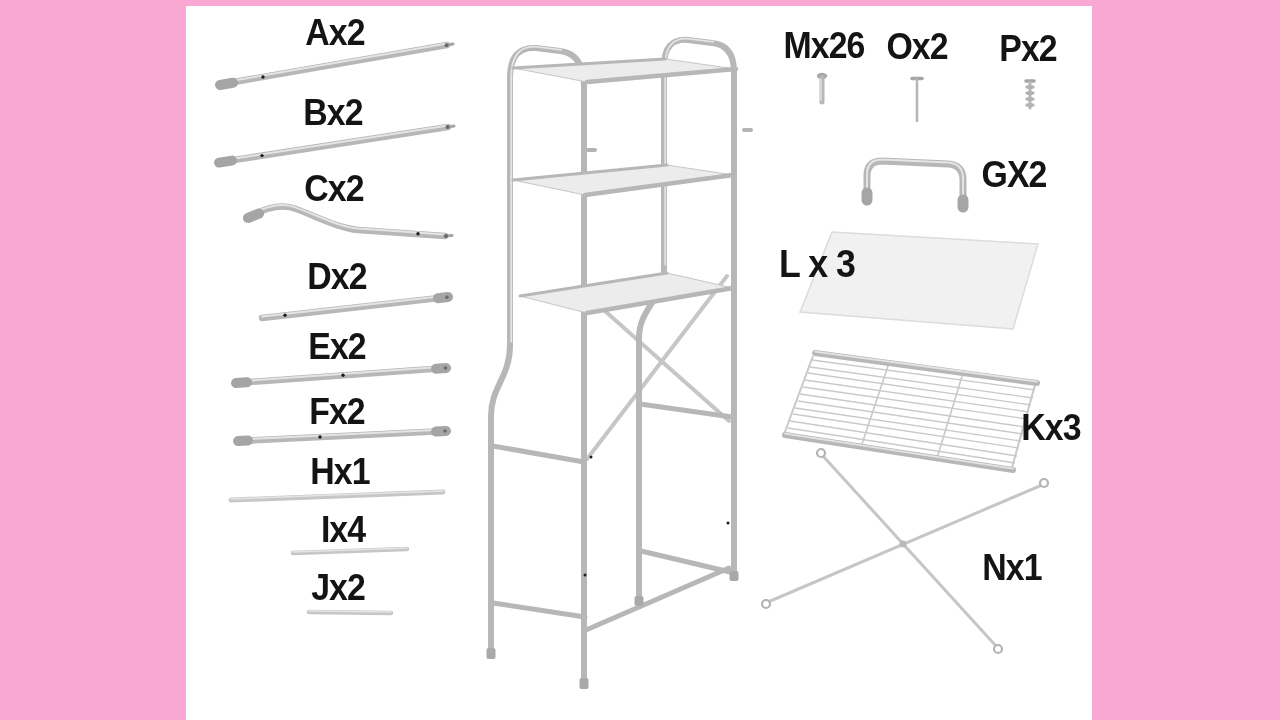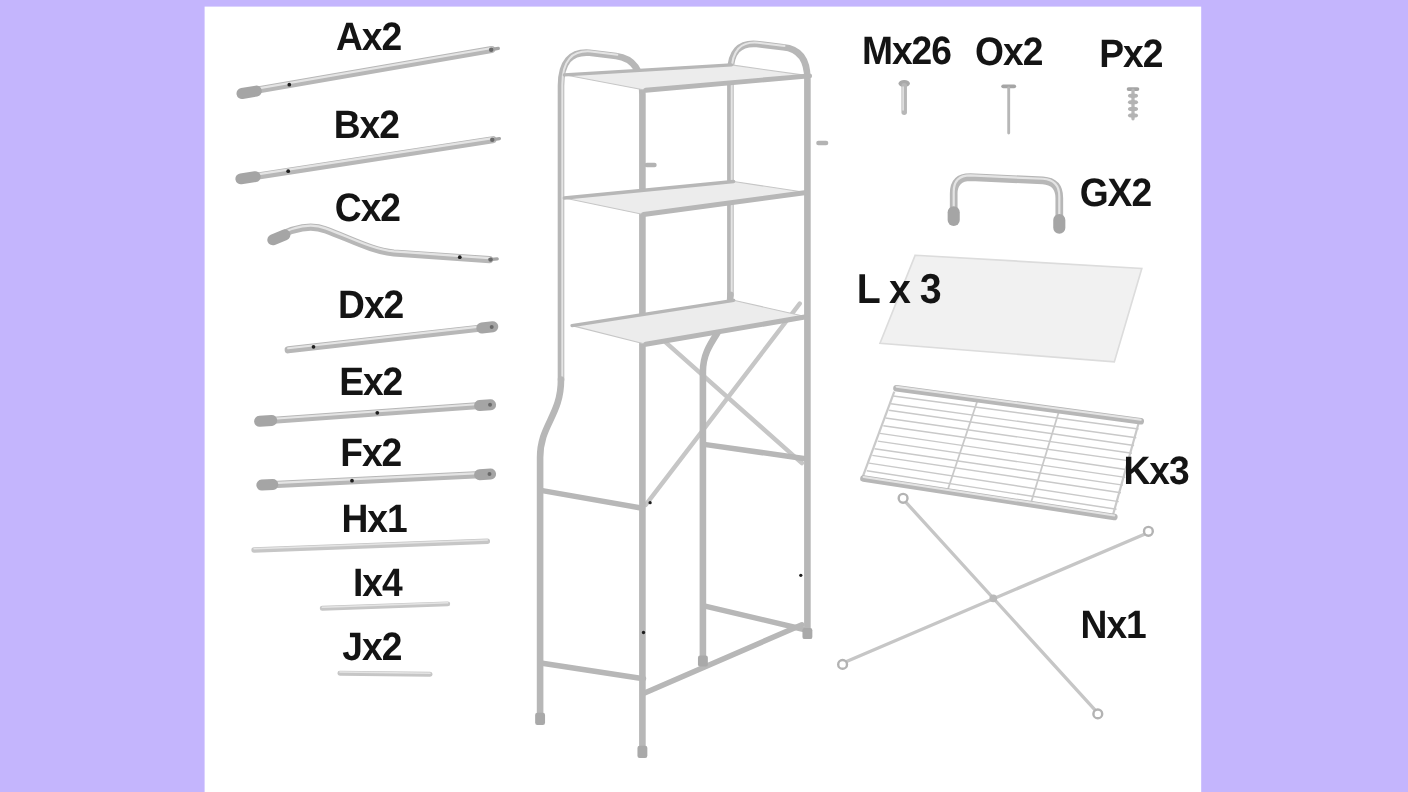--- a/index.html
+++ b/index.html
@@ -1,16 +1,16 @@
 <!DOCTYPE html>
 <html><head>
 <meta charset="utf-8">
 <style>
   html,body{margin:0;padding:0;background:#000;}
-  .stage{position:relative;width:1280px;height:720px;background:#c4b5fd;overflow:hidden;
+  .stage{position:relative;width:1280px;height:720px;background:#f9a8d4;overflow:hidden;
          font-family:"Liberation Sans",sans-serif;}
   .canvas{position:absolute;left:186px;top:6px;width:906px;height:714px;background:#fff;}
   .art{position:absolute;left:0;top:0;width:1280px;height:720px;}
   .plabel{position:absolute;transform:translate(-50%,-50%) scaleX(.94);
           font-weight:bold;font-size:36px;color:#141414;letter-spacing:-1px;white-space:nowrap;}
   .plabel.big{font-size:38px;}
   
   .tb{fill:none;stroke:#b7b7b7;stroke-linecap:round;}
   .th{fill:none;stroke:#e4e4e4;stroke-linecap:round;}
   .cap{fill:none;stroke:#a5a5a5;stroke-linecap:round;}

